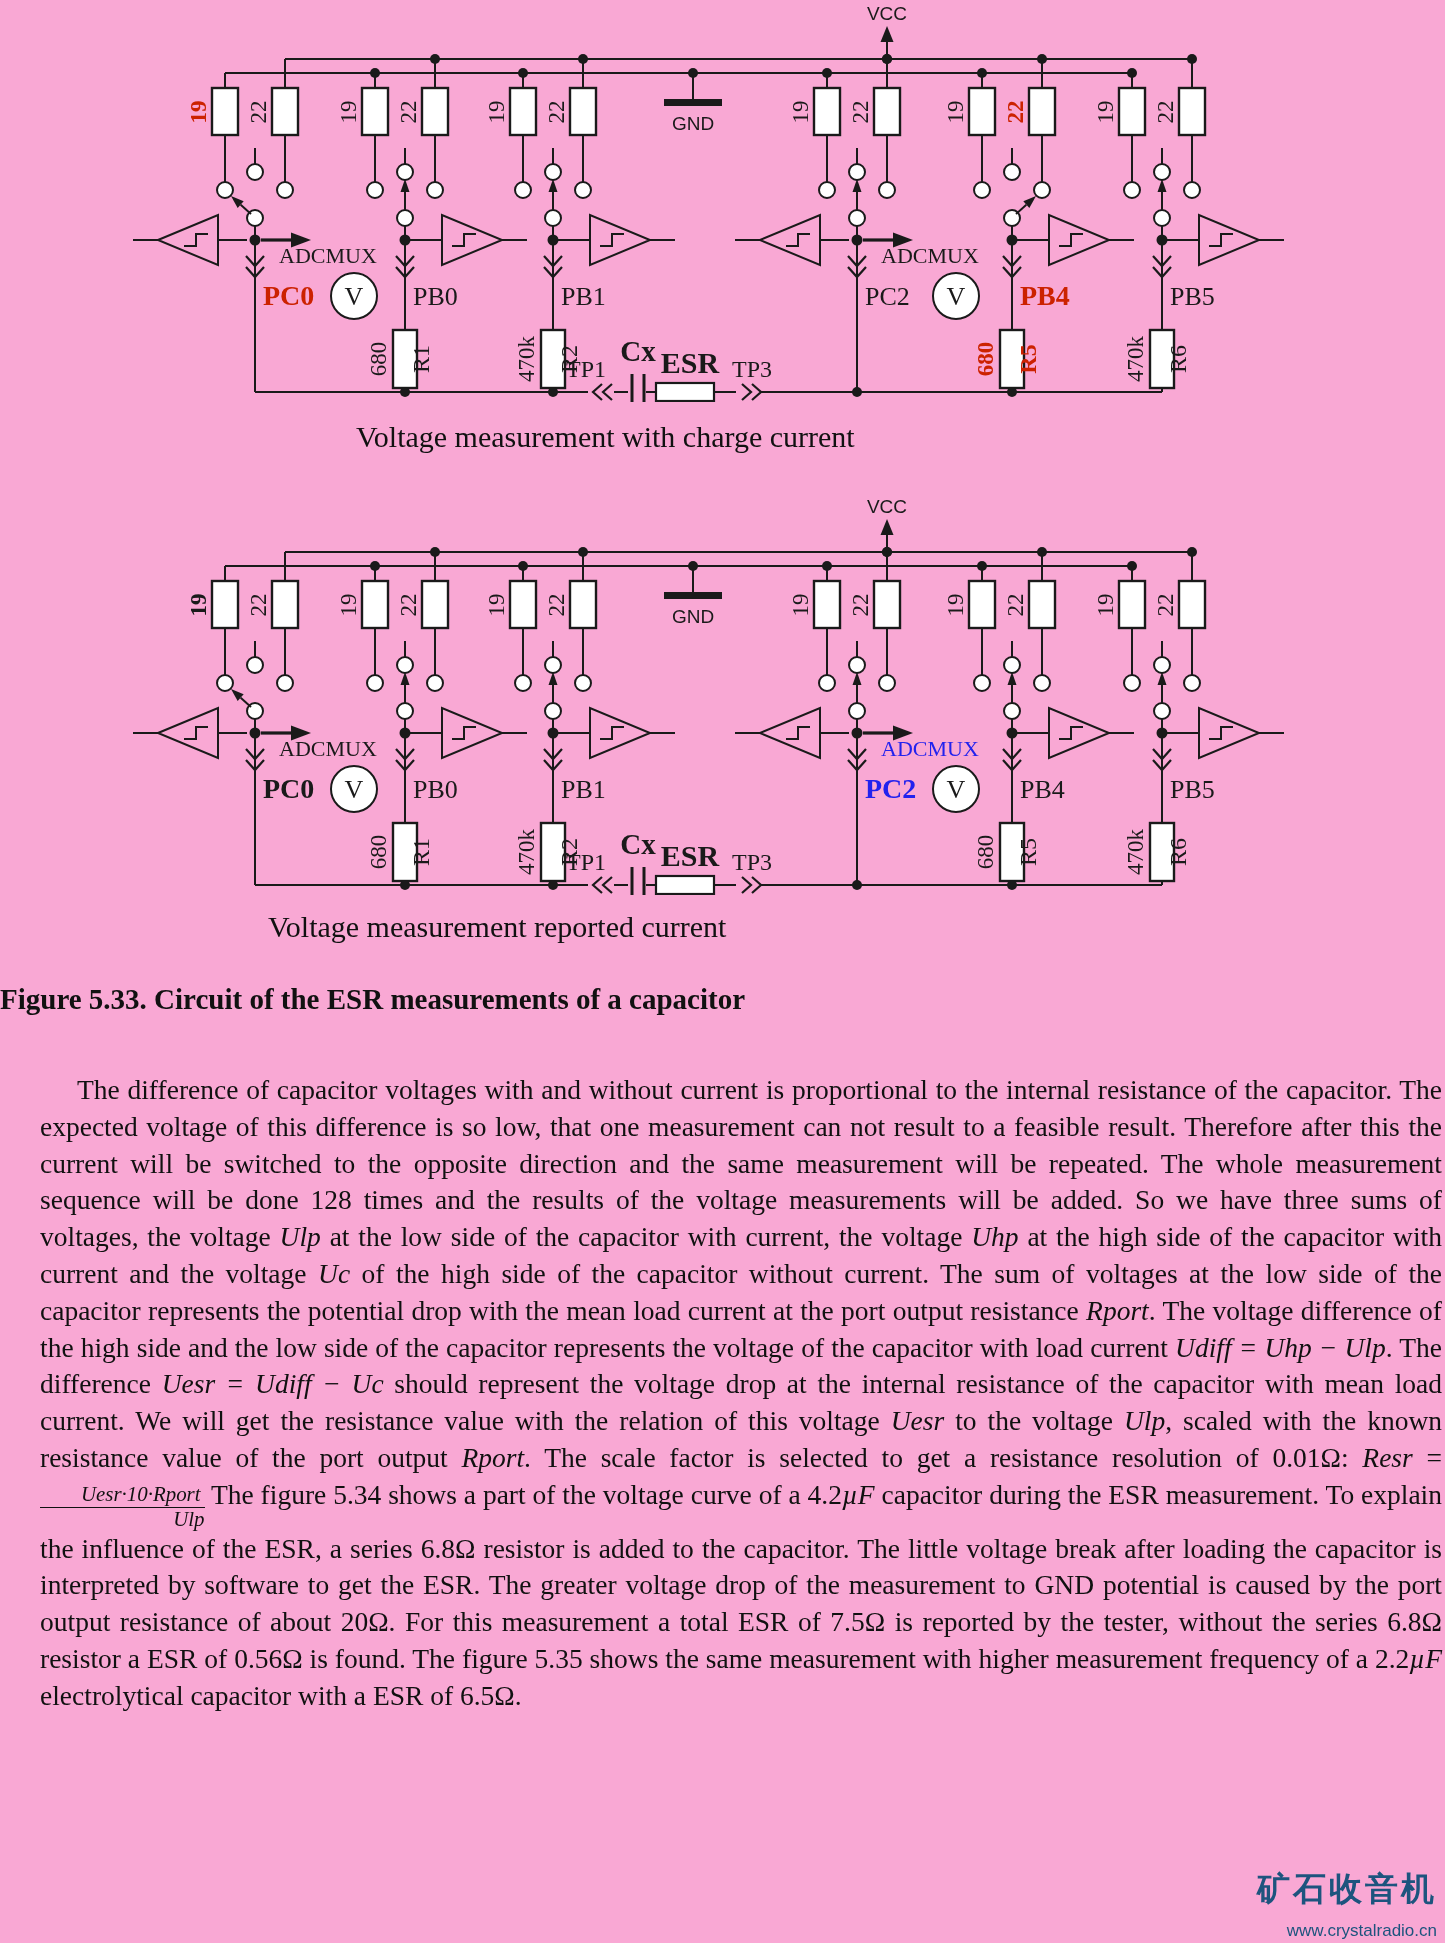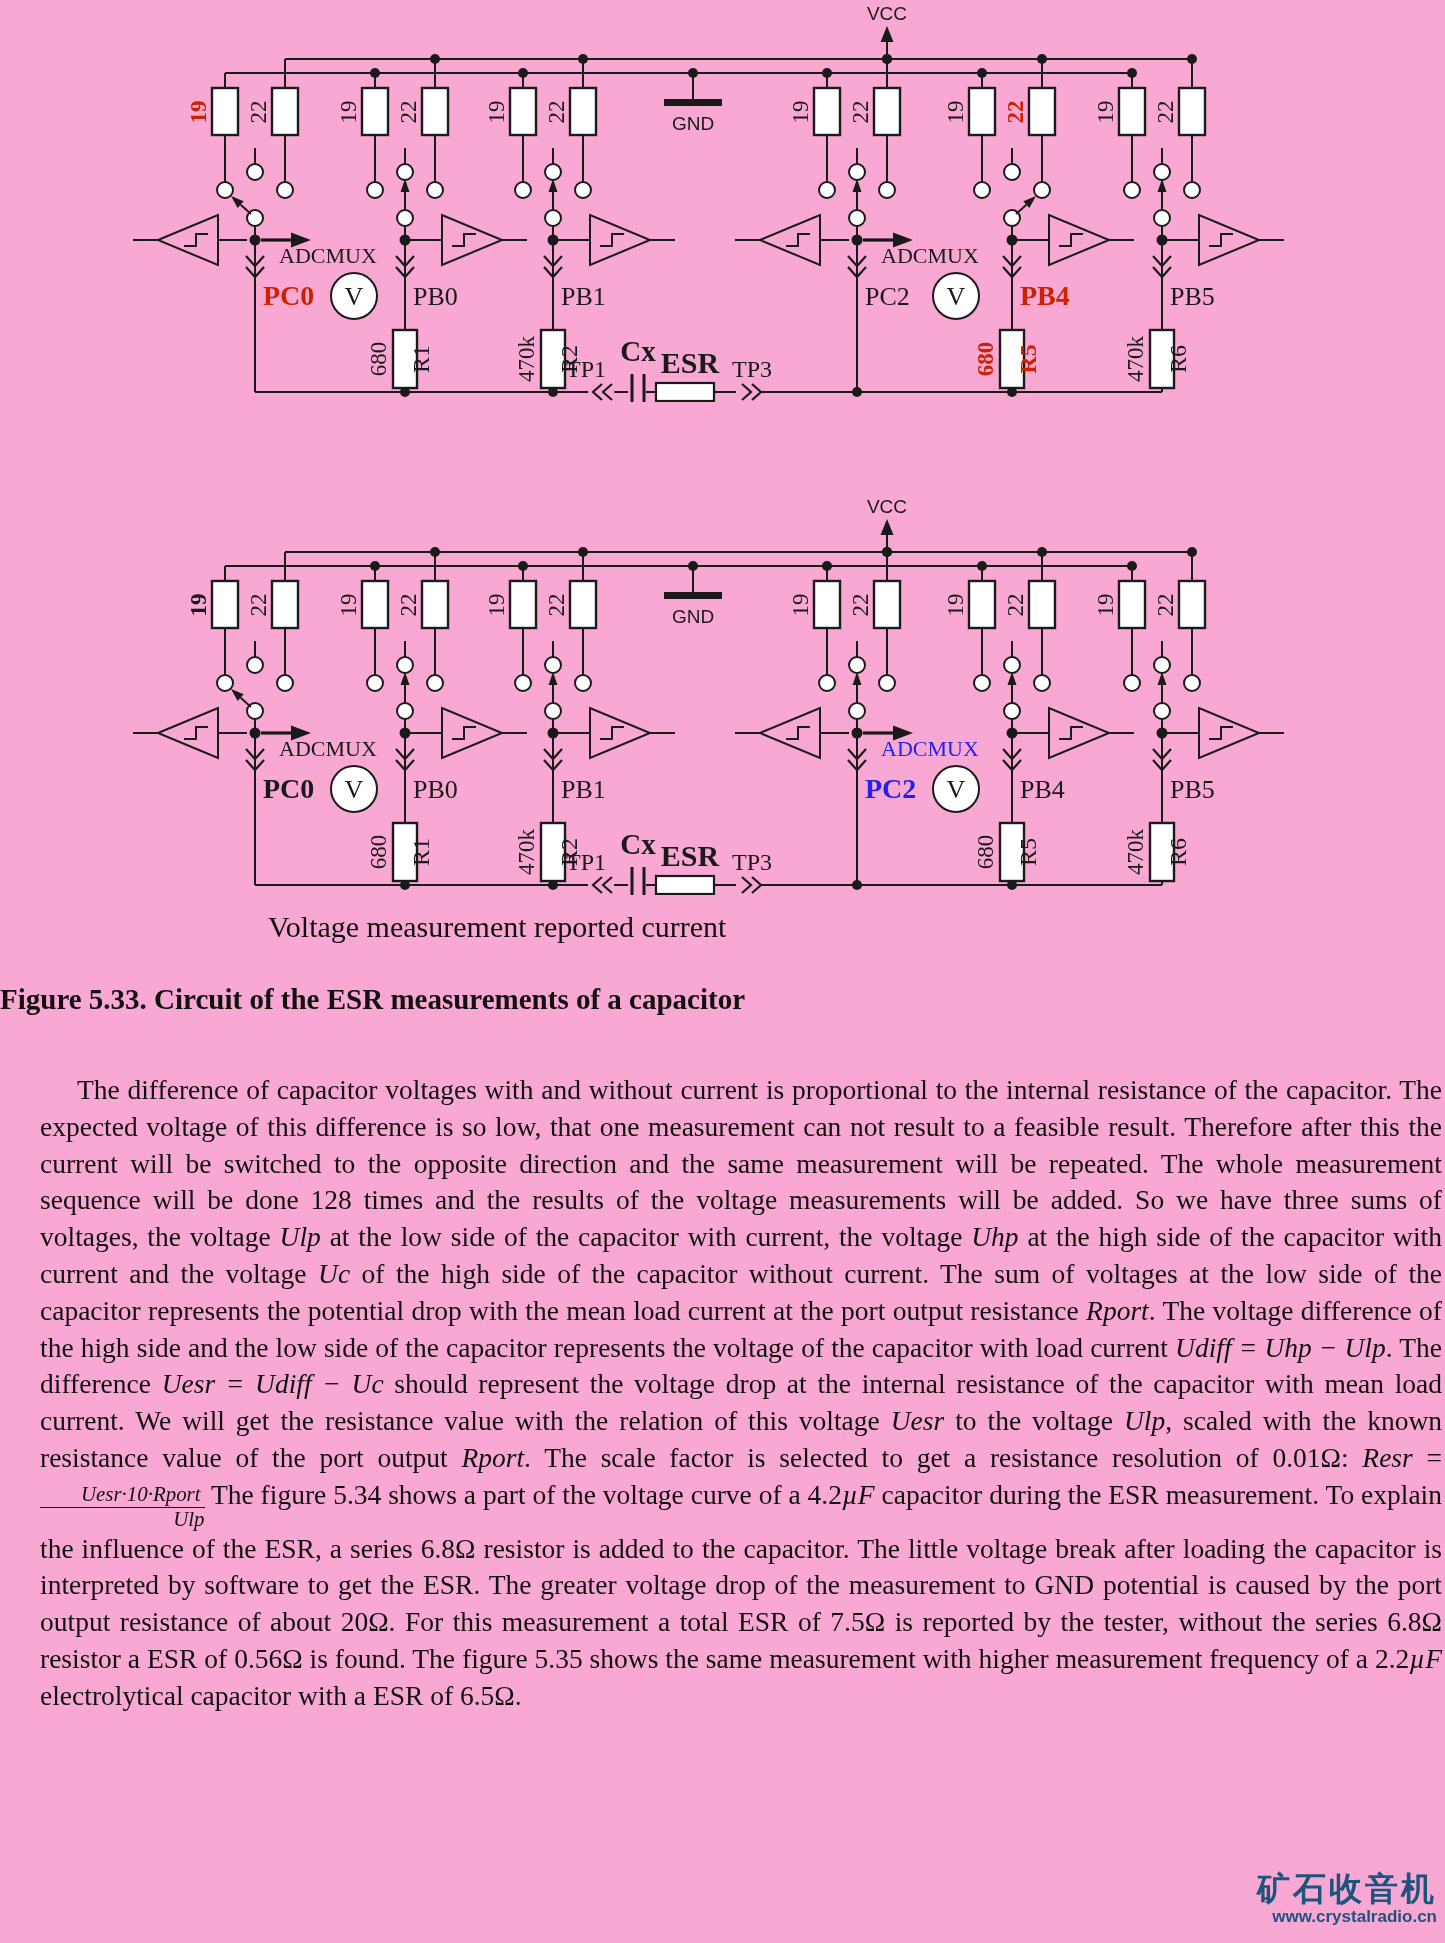--- a/index.html
+++ b/index.html
@@ -10,21 +10,21 @@
   .fig-caption{position:absolute;left:0;width:100%;text-align:left;font-size:29px;color:#111;font-weight:bold;}
   .body-text{position:absolute;left:40px;top:1072px;width:1402px;margin:0;
              font-size:27.5px;line-height:36.8px;text-align:justify;text-indent:37px;color:#111;}
   .body-text i{font-style:italic;}
   .frac{display:inline-block;vertical-align:-1.05em;text-align:right;line-height:1.05;font-size:0.76em;font-style:italic;}
   .frac .num{display:block;border-bottom:1.6px solid #111;padding:0 4px 1px 4px;}
   .frac .den{display:block;padding-top:1px;}
   .watermark{position:absolute;right:8px;top:1872px;text-align:right;
              font-family:"Liberation Sans","DejaVu Sans",sans-serif;}
   .wm-title{font-size:33px;font-weight:bold;letter-spacing:3px;line-height:1.05;}
-  .wm-url{font-size:17px;font-weight:bold;margin-top:0;}
+  .wm-url{font-size:17px;font-weight:normal;margin-top:14px;}
 </style>
 </head>
 <body>
 
 <div class="page">
 
   <svg id="circuit1" width="1445" height="402" viewBox="0 0 1445 402" style="top:0px">
       <line x1="285" y1="59" x2="1192" y2="59" stroke="#1a1a1a" stroke-width="2"></line>
       <line x1="225" y1="73" x2="1132" y2="73" stroke="#1a1a1a" stroke-width="2"></line>
       <line x1="887" y1="59" x2="887" y2="42" stroke="#1a1a1a" stroke-width="2"></line>
@@ -250,20 +250,21 @@
         <rect x="656" y="383" width="58" height="18" fill="#fff" stroke="#1a1a1a" stroke-width="2.2"></rect>
         <polyline points="742,384 751,392 742,400" fill="none" stroke="#1a1a1a" stroke-width="2.2"></polyline>
         <polyline points="752,384 761,392 752,400" fill="none" stroke="#1a1a1a" stroke-width="2.2"></polyline>
         <text x="586" y="377" fill="#1a1a1a" font-size="24" font-family="&quot;Liberation Serif&quot;,&quot;DejaVu Serif&quot;,serif" text-anchor="middle">TP1</text>
         <text x="638" y="361" fill="#1a1a1a" font-size="29" font-family="&quot;Liberation Serif&quot;,&quot;DejaVu Serif&quot;,serif" text-anchor="middle" font-weight="bold">Cx</text>
         <text x="690" y="373" fill="#1a1a1a" font-size="30" font-family="&quot;Liberation Serif&quot;,&quot;DejaVu Serif&quot;,serif" text-anchor="middle" font-weight="bold">ESR</text>
         <text x="752" y="377" fill="#1a1a1a" font-size="24" font-family="&quot;Liberation Serif&quot;,&quot;DejaVu Serif&quot;,serif" text-anchor="middle">TP3</text>
       </g>
     </svg>
 
+  <div class="circ-caption" style="left:356px;top:420px">Voltage measurement with charge current</div>
 
   <svg id="circuit2" width="1445" height="402" viewBox="0 0 1445 402" style="top:493px">
       <line x1="285" y1="59" x2="1192" y2="59" stroke="#1a1a1a" stroke-width="2"></line>
       <line x1="225" y1="73" x2="1132" y2="73" stroke="#1a1a1a" stroke-width="2"></line>
       <line x1="887" y1="59" x2="887" y2="42" stroke="#1a1a1a" stroke-width="2"></line>
       <polygon points="887,26 893.5,42 880.5,42" fill="#1a1a1a"></polygon>
       <circle cx="887" cy="59" r="5" fill="#1a1a1a"></circle>
       <text x="887" y="20" fill="#1a1a1a" font-size="19" font-family="&quot;Liberation Sans&quot;,&quot;DejaVu Sans&quot;,sans-serif" text-anchor="middle">VCC</text>
       <circle cx="693" cy="73" r="5" fill="#1a1a1a"></circle>
       <line x1="693" y1="73" x2="693" y2="99" stroke="#1a1a1a" stroke-width="2"></line>

